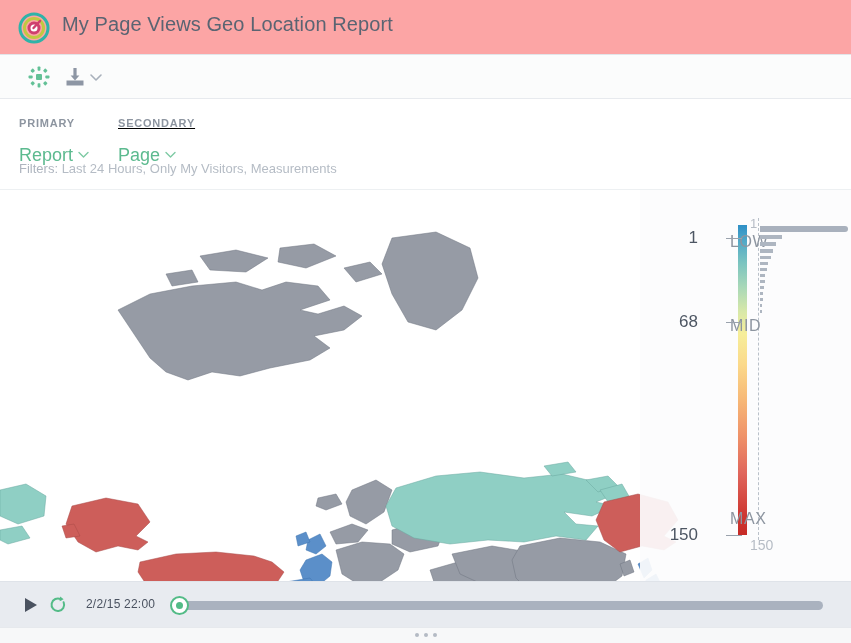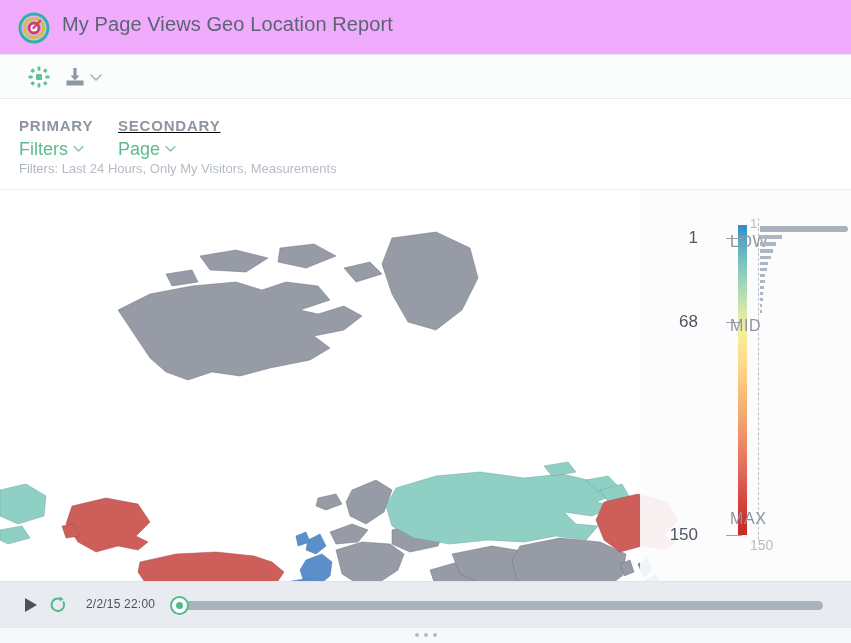--- a/index.html
+++ b/index.html
@@ -20,21 +20,21 @@
     height: 643px;
     background: #ffffff;
     overflow: hidden;
   }
 
   
   .titlebar {
     position: absolute;
     left: 0; top: 0;
     width: 851px; height: 55px;
-    background: #f0abfc;
+    background: #fca5a5;
     border-bottom: 1px solid #e2e5e9;
     box-sizing: border-box;
   }
   .logo {
     position: absolute;
     left: 18px; top: 12px;
     width: 32px; height: 32px;
   }
   .title-text {
     position: absolute;
@@ -76,27 +76,27 @@
     border-bottom: 1px solid #edf0f2;
     box-sizing: border-box;
   }
   .sel {
     position: absolute;
     top: 18px;
   }
   .sel-primary { left: 19px; }
   .sel-secondary { left: 118px; text-decoration: underline; }
   .sel-label {
-    font-size: 15px;
+    font-size: 11px;
     color: #8d95a0;
     letter-spacing: 0.8px;
     font-weight: bold;
     text-transform: uppercase;
     display: block;
-    margin-bottom: 5px;
+    margin-bottom: 16px;
   }
   .sel-value {
     font-size: 18px;
     color: #5cba8f;
     white-space: nowrap;
     display: inline-block;
   }
   .sel-caret {
     display: inline-block;
     margin-left: 5px;
@@ -325,21 +325,21 @@
       <svg width="16" height="16" viewBox="0 0 16 16">
         <polyline points="3,6 8,11 13,6" fill="none" stroke="#a8b0bb" stroke-width="1.6" stroke-linecap="round" stroke-linejoin="round"></polyline>
       </svg>
     </div>
   </div>
 
   <div class="controls">
 
     <div class="sel sel-primary">
       <span class="sel-label">PRIMARY</span>
-      <span class="sel-value">Filters</span><span class="sel-caret"><svg width="11" height="8" viewBox="0 0 11 8">
+      <span class="sel-value">Report</span><span class="sel-caret"><svg width="11" height="8" viewBox="0 0 11 8">
             <polyline points="1,1.5 5.5,6 10,1.5" fill="none" stroke="#7ecaa4" stroke-width="1.4" stroke-linecap="round" stroke-linejoin="round"></polyline>
           </svg></span>
     </div>
 
     <div class="sel sel-secondary">
       <span class="sel-label">SECONDARY</span>
       <span class="sel-value">Page</span><span class="sel-caret"><svg width="11" height="8" viewBox="0 0 11 8">
             <polyline points="1,1.5 5.5,6 10,1.5" fill="none" stroke="#7ecaa4" stroke-width="1.4" stroke-linecap="round" stroke-linejoin="round"></polyline>
           </svg></span>
     </div>

